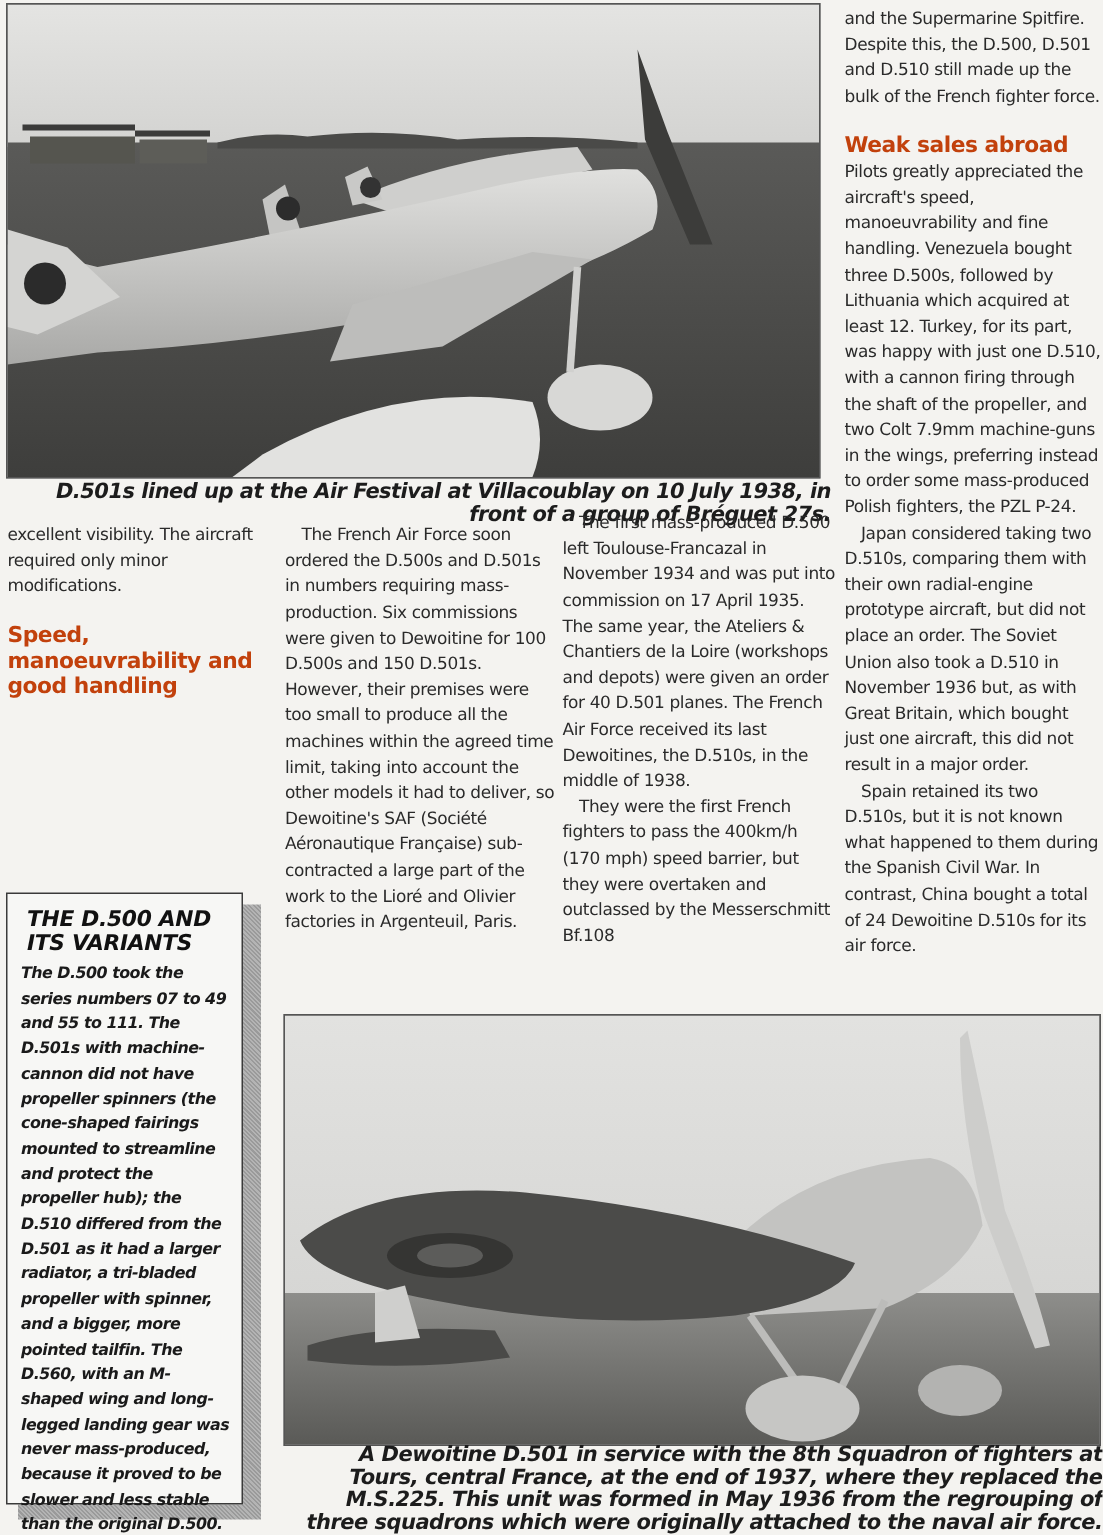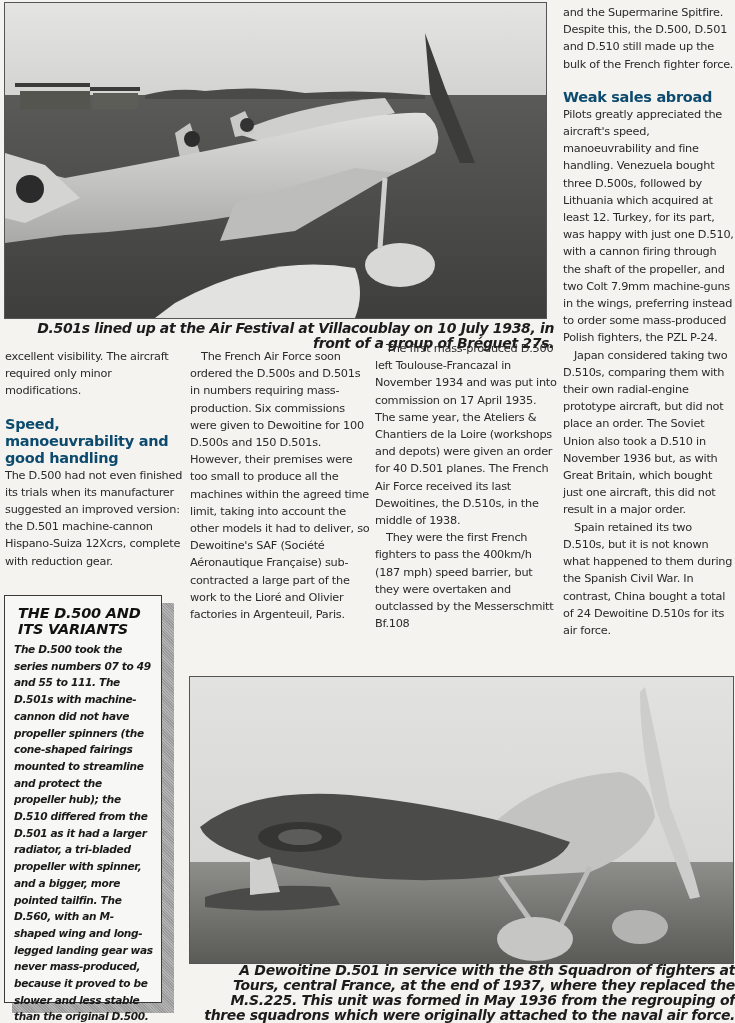--- a/index.html
+++ b/index.html
@@ -25,21 +25,21 @@
   #caption2 { left: 190px; top: 963px; width: 545px; }
 
   .col {
     position: absolute; font-family: "DejaVu Sans", sans-serif;
     font-size: 11.3px; line-height: 17.2px; color: #2a2a2a; letter-spacing: -0.25px;
   }
   .col p { margin: 0; }
   .col p.indent { text-indent: 11px; }
   .col h3 {
     margin: 0; font-family: "DejaVu Sans", sans-serif; font-weight: bold;
-    font-size: 14.5px; line-height: 17px; color: #0c4a6e; letter-spacing: -0.3px;
+    font-size: 14.5px; line-height: 17px; color: #c2410c; letter-spacing: -0.3px;
   }
   #col-a { left: 5px; top: 348px; width: 180px; }
   #col-b { left: 190px; top: 348px; width: 180px; }
   #col-c { left: 375px; top: 340px; width: 182px; }
   #col-d { left: 563px; top: 4px; width: 172px; }
   .gap { height: 16px; }
 
   #sidebar-shadow {
     position: absolute; left: 12px; top: 603px; width: 162px; height: 410px;
     background: repeating-linear-gradient(45deg, #9a9a9a 0 1px, #b4b4b4 1px 2px);
@@ -104,30 +104,29 @@
       <path d="M170 300 Q260 250 350 265 Q360 290 350 315 L150 315 Z" fill="#e2e2e0"></path>
     </g>
   </svg>
 </div>
 <div class="caption" id="caption1">D.501s lined up at the Air Festival at Villacoublay on 10 July 1938, in front of a group of Bréguet 27s.</div>
 
 <div class="col" id="col-a">
   <p>excellent visibility. The aircraft required only minor modifications.</p>
   <div class="gap"></div>
   <h3>Speed, manoeuvrability and good handling</h3>
-  <p>The D.500 had not even finished its trials when its manufacturer suggested an improved version: the D.501 machine-cannon Hispano-Suiza 12Xcrs, complete with reduction gear.</p>
 </div>
 
 <div class="col" id="col-b">
   <p class="indent">The French Air Force soon ordered the D.500s and D.501s in numbers requiring mass-production. Six commissions were given to Dewoitine for 100 D.500s and 150 D.501s. However, their premises were too small to produce all the machines within the agreed time limit, taking into account the other models it had to deliver, so Dewoitine's SAF (Société Aéronautique Française) sub-contracted a large part of the work to the Lioré and Olivier factories in Argenteuil, Paris.</p>
 </div>
 
 <div class="col" id="col-c">
   <p class="indent">The first mass-produced D.500 left Toulouse-Francazal in November 1934 and was put into commission on 17 April 1935. The same year, the Ateliers &amp; Chantiers de la Loire (workshops and depots) were given an order for 40 D.501 planes. The French Air Force received its last Dewoitines, the D.510s, in the middle of 1938.</p>
-  <p class="indent">They were the first French fighters to pass the 400km/h (187 mph) speed barrier, but they were overtaken and outclassed by the Messerschmitt Bf.108</p>
+  <p class="indent">They were the first French fighters to pass the 400km/h (170 mph) speed barrier, but they were overtaken and outclassed by the Messerschmitt Bf.108</p>
 </div>
 
 <div class="col" id="col-d">
   <p>and the Supermarine Spitfire. Despite this, the D.500, D.501 and D.510 still made up the bulk of the French fighter force.</p>
   <div class="gap"></div>
   <h3>Weak sales abroad</h3>
   <p>Pilots greatly appreciated the aircraft's speed, manoeuvrability and fine handling. Venezuela bought three D.500s, followed by Lithuania which acquired at least 12. Turkey, for its part, was happy with just one D.510, with a cannon firing through the shaft of the propeller, and two Colt 7.9mm machine-guns in the wings, preferring instead to order some mass-produced Polish fighters, the PZL P-24.</p>
   <p class="indent">Japan considered taking two D.510s, comparing them with their own radial-engine prototype aircraft, but did not place an order. The Soviet Union also took a D.510 in November 1936 but, as with Great Britain, which bought just one aircraft, this did not result in a major order.</p>
   <p class="indent">Spain retained its two D.510s, but it is not known what happened to them during the Spanish Civil War. In contrast, China bought a total of 24 Dewoitine D.510s for its air force.</p>
 </div>

